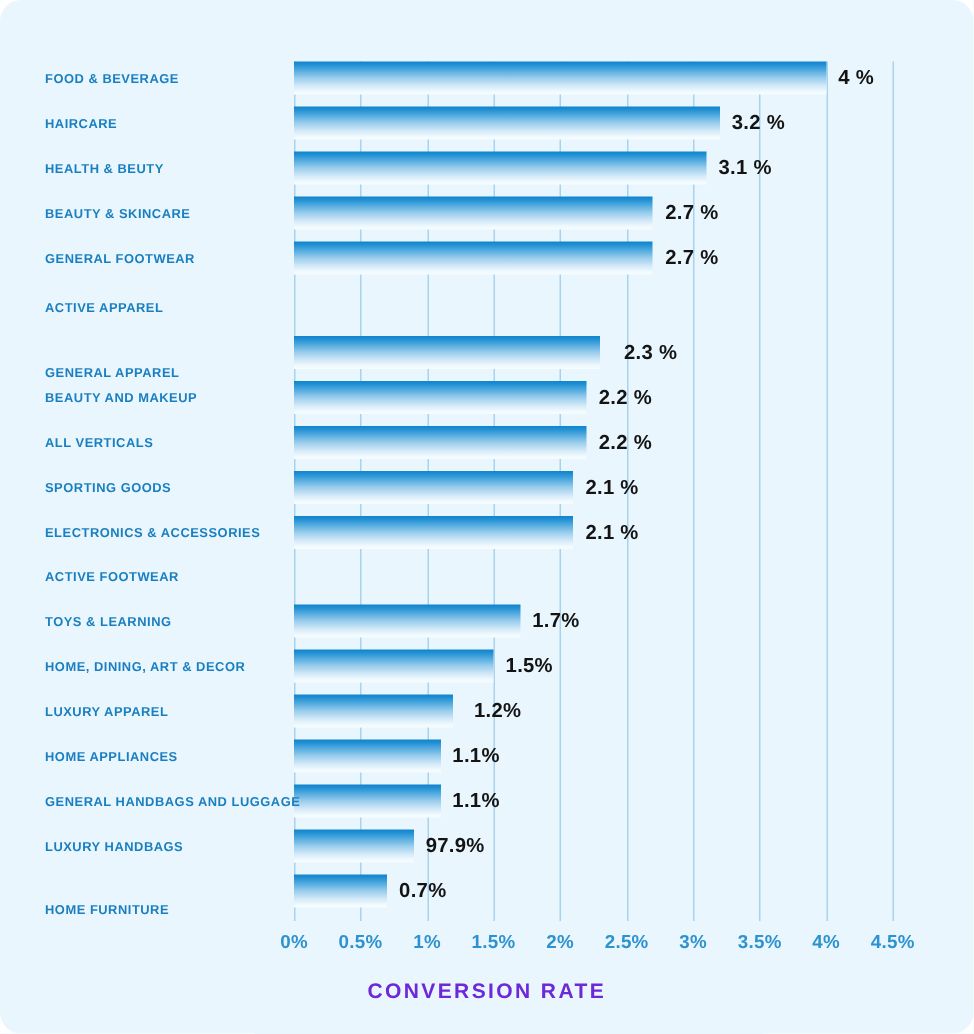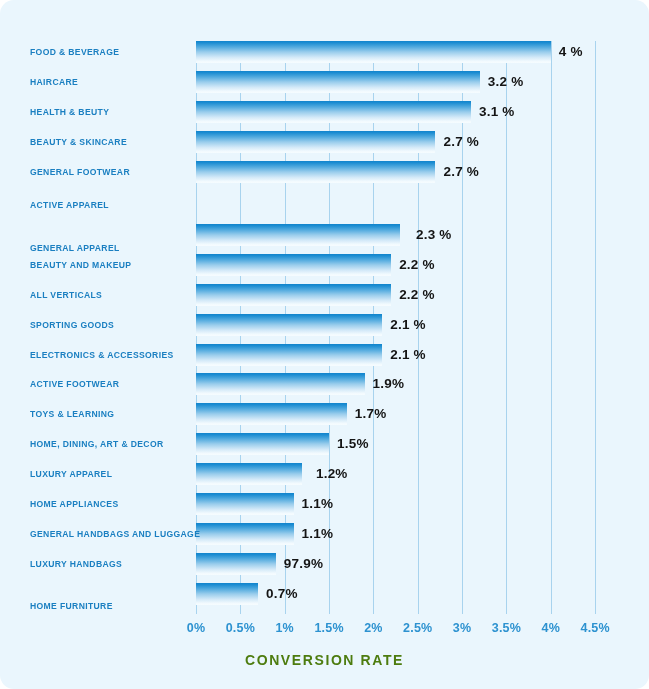--- a/index.html
+++ b/index.html
@@ -107,21 +107,21 @@
 
   #x-axis-title {
     position: absolute;
     top: 652px;
     left: 0;
     width: 649px;
     text-align: center;
     font-size: 14px;
     font-weight: bold;
     letter-spacing: 1.6px;
-    color: #4d7c0f;
+    color: #6d28d9;
   }
 </style>
 </head>
 <body>
 
 <div id="chart-card">
 
   <div id="grid-layer"></div>
   <div id="plot" style="height: 573px;">
       <div class="gridline axis0" style="left: 0px; height: 573px;"></div>
@@ -166,24 +166,20 @@
         <div class="bar" style="width: 195.14px;"></div>
         <div class="bar-value" style="left: 203.14px;">2.2 %</div>
       </div>
       <div class="row" style="top: 272.6px; width: 420px;">
         <div class="bar" style="width: 186.27px;"></div>
         <div class="bar-value" style="left: 194.27px;">2.1 %</div>
       </div>
       <div class="row" style="top: 302.5px; width: 420px;">
         <div class="bar" style="width: 186.27px;"></div>
         <div class="bar-value" style="left: 194.27px;">2.1 %</div>
-      </div>
-      <div class="row" style="top: 332.4px; width: 420px;">
-        <div class="bar" style="width: 168.53px;"></div>
-        <div class="bar-value" style="left: 176.53px;">1.9%</div>
       </div>
       <div class="row" style="top: 362.3px; width: 420px;">
         <div class="bar" style="width: 150.79px;"></div>
         <div class="bar-value" style="left: 158.79px;">1.7%</div>
       </div>
       <div class="row" style="top: 392.2px; width: 420px;">
         <div class="bar" style="width: 133.05px;"></div>
         <div class="bar-value" style="left: 141.05px;">1.5%</div>
       </div>
       <div class="row" style="top: 422.1px; width: 420px;">

